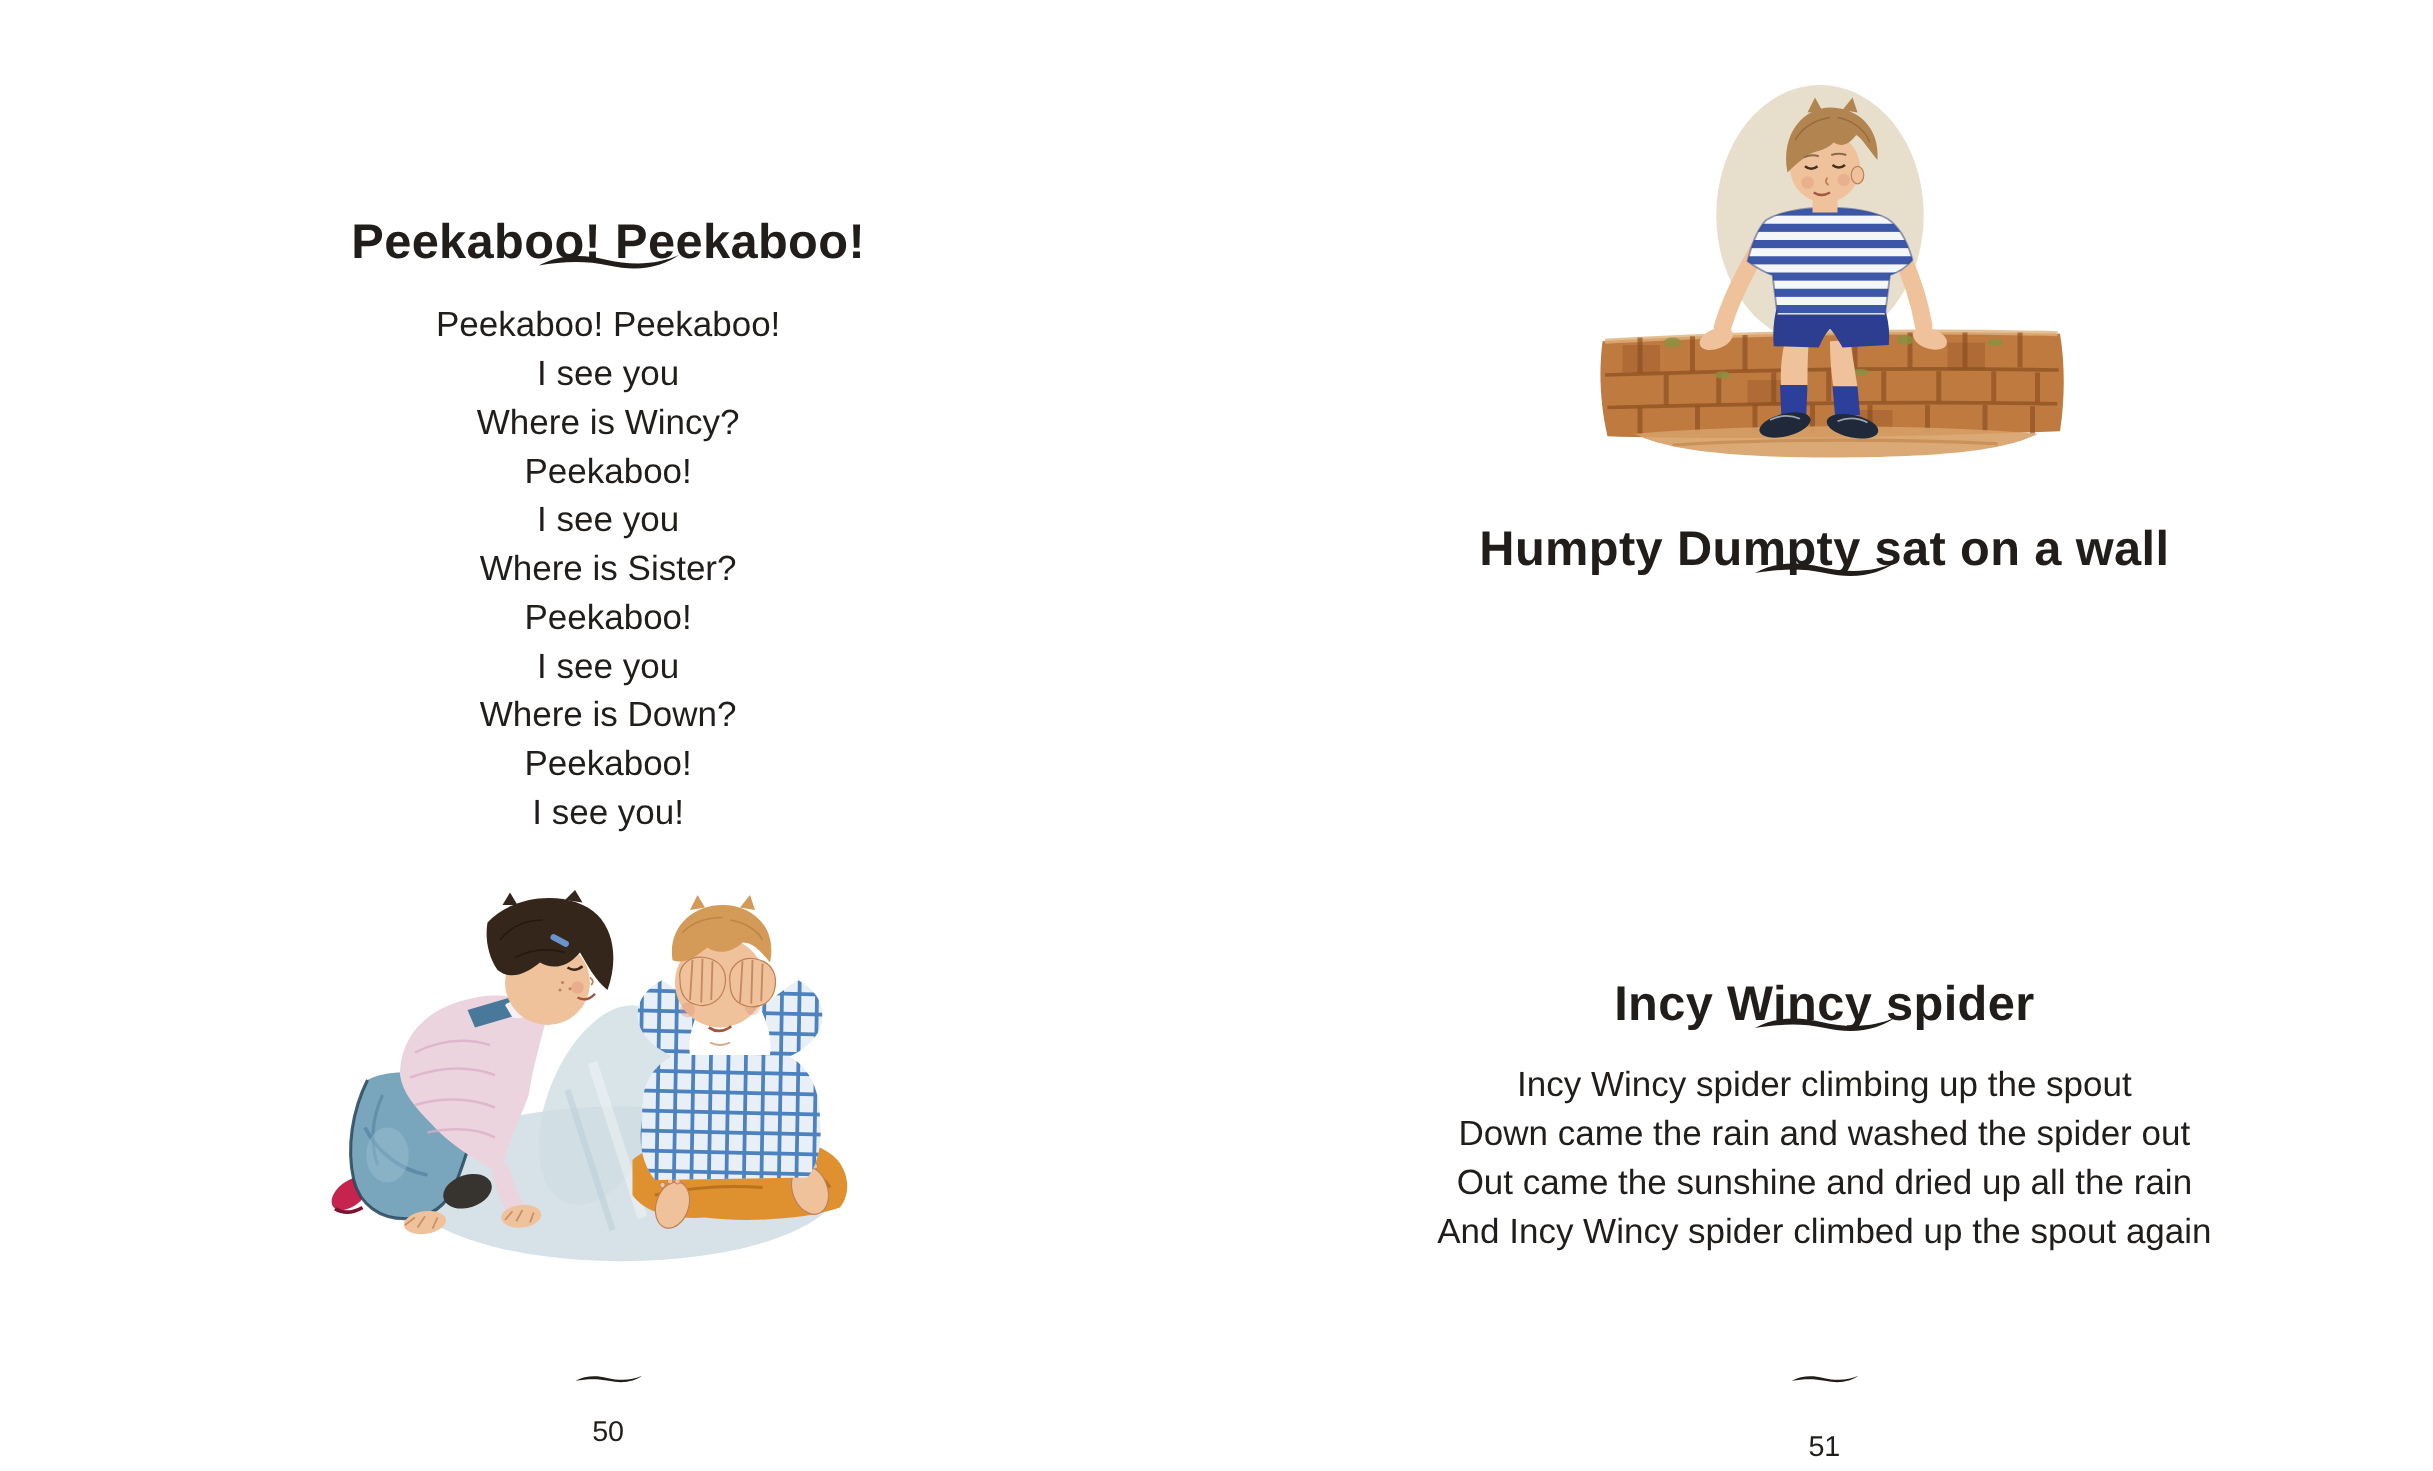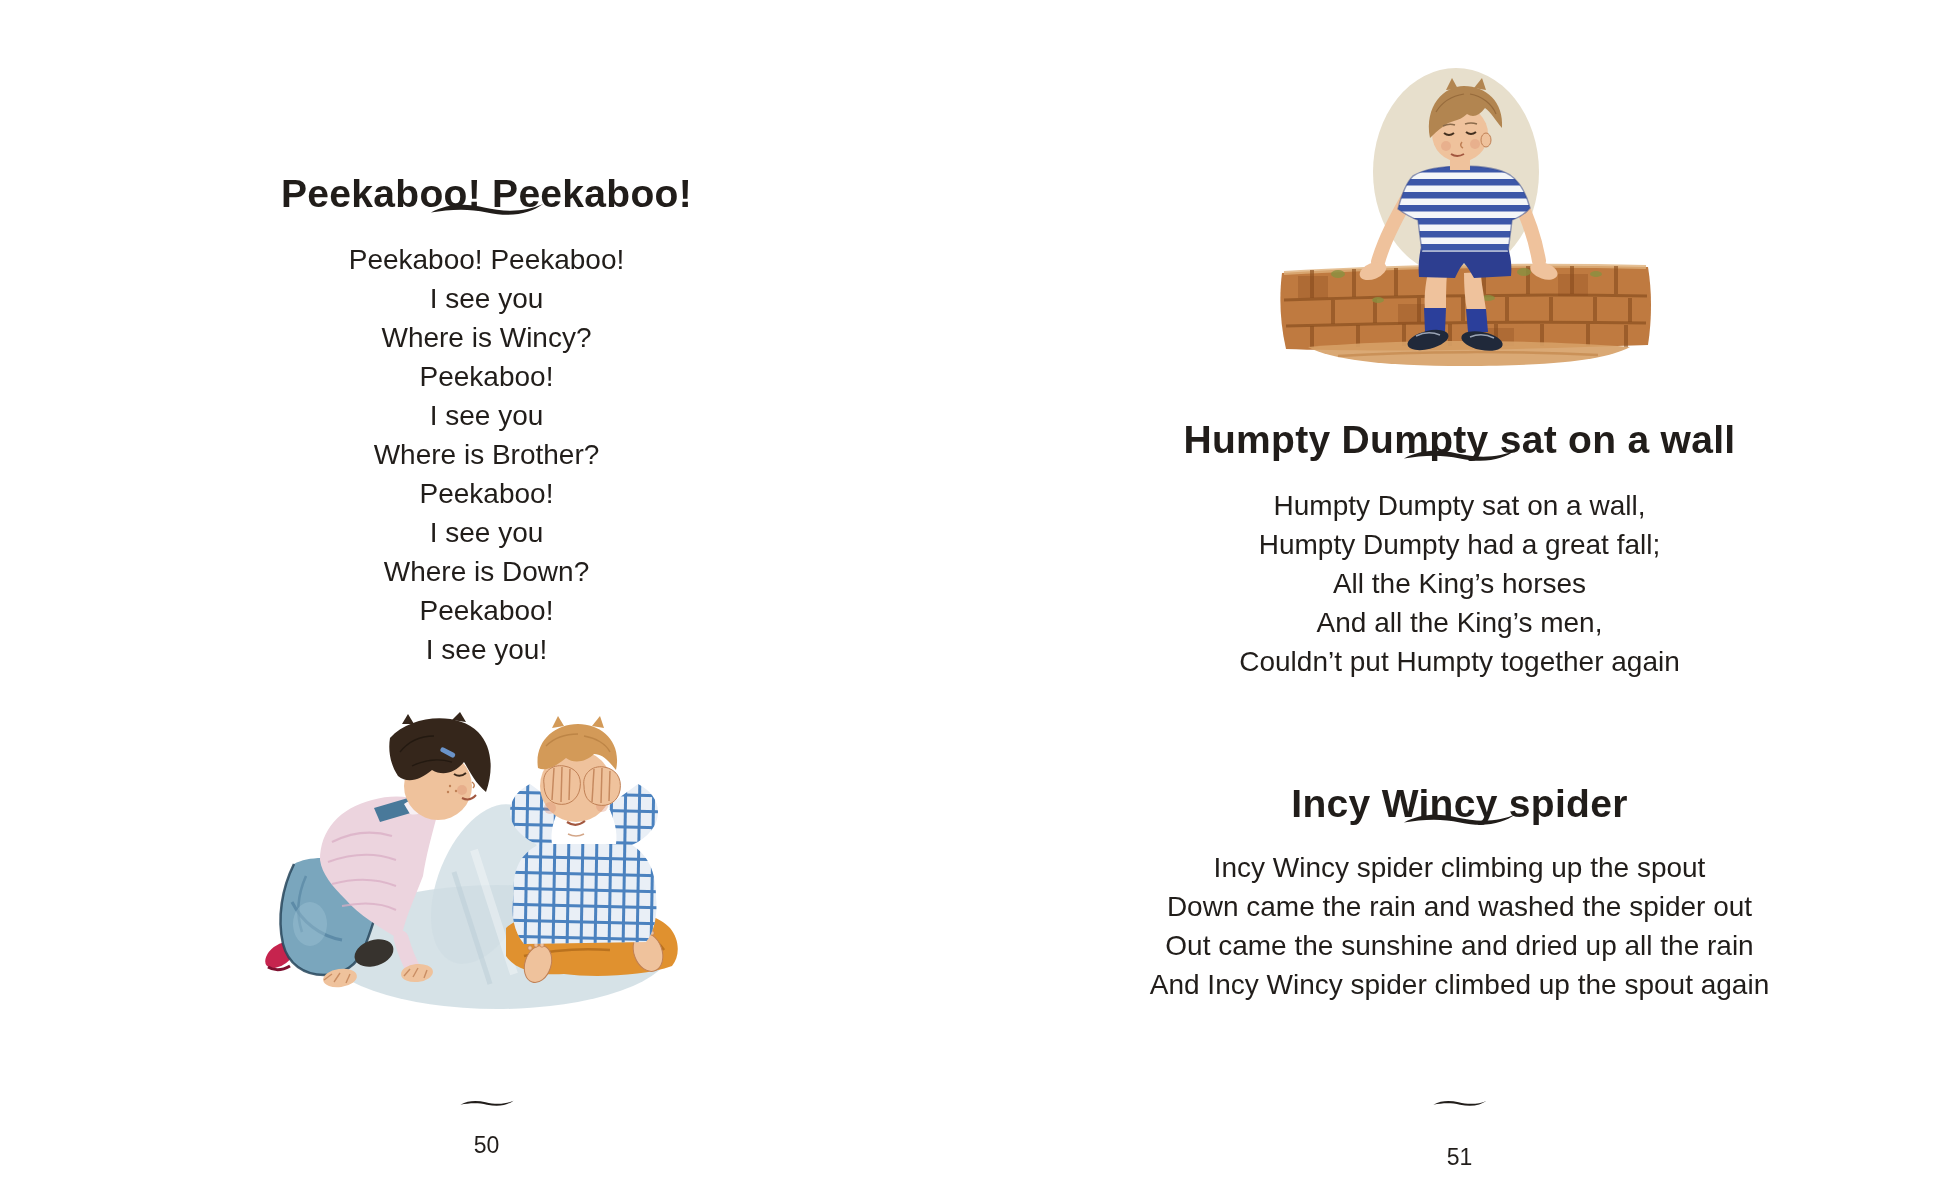--- a/index.html
+++ b/index.html
@@ -41,21 +41,21 @@
           <use href="#swash-path"></use>
         </svg>
     </div>
 
     <div class="block poem" style="top:240px;">
       <div class="poem-line">Peekaboo! Peekaboo!</div>
       <div class="poem-line">I see you</div>
       <div class="poem-line">Where is Wincy?</div>
       <div class="poem-line">Peekaboo!</div>
       <div class="poem-line">I see you</div>
-      <div class="poem-line">Where is Brother?</div>
+      <div class="poem-line">Where is Sister?</div>
       <div class="poem-line">Peekaboo!</div>
       <div class="poem-line">I see you</div>
       <div class="poem-line">Where is Down?</div>
       <div class="poem-line">Peekaboo!</div>
       <div class="poem-line">I see you!</div>
     </div>
 
     <div class="illus" style="left:262px;top:712px;width:425px;height:305px;">
       <svg viewBox="0 0 425 305" width="425" height="305">
         <defs>
@@ -311,27 +311,20 @@
     </div>
 
     <h1 class="block title" style="top:392px;">Humpty Dumpty sat on a wall</h1>
 
     <div class="block swash-row" style="top:445px;">
       <svg class="swash" viewBox="0 0 120 20">
           <use href="#swash-path"></use>
         </svg>
     </div>
 
-    <div class="block poem" style="top:486px;">
-      <div class="poem-line">Humpty Dumpty sat on a wall,</div>
-      <div class="poem-line">Humpty Dumpty had a great fall;</div>
-      <div class="poem-line">All the King’s horses</div>
-      <div class="poem-line">And all the King’s men,</div>
-      <div class="poem-line">Couldn’t put Humpty together again</div>
-    </div>
 
     <h1 class="block title" style="top:756px;">Incy Wincy spider</h1>
 
     <div class="block swash-row" style="top:809px;">
       <svg class="swash" viewBox="0 0 120 20">
           <use href="#swash-path"></use>
         </svg>
     </div>
 
     <div class="block poem" style="top:848px;">

